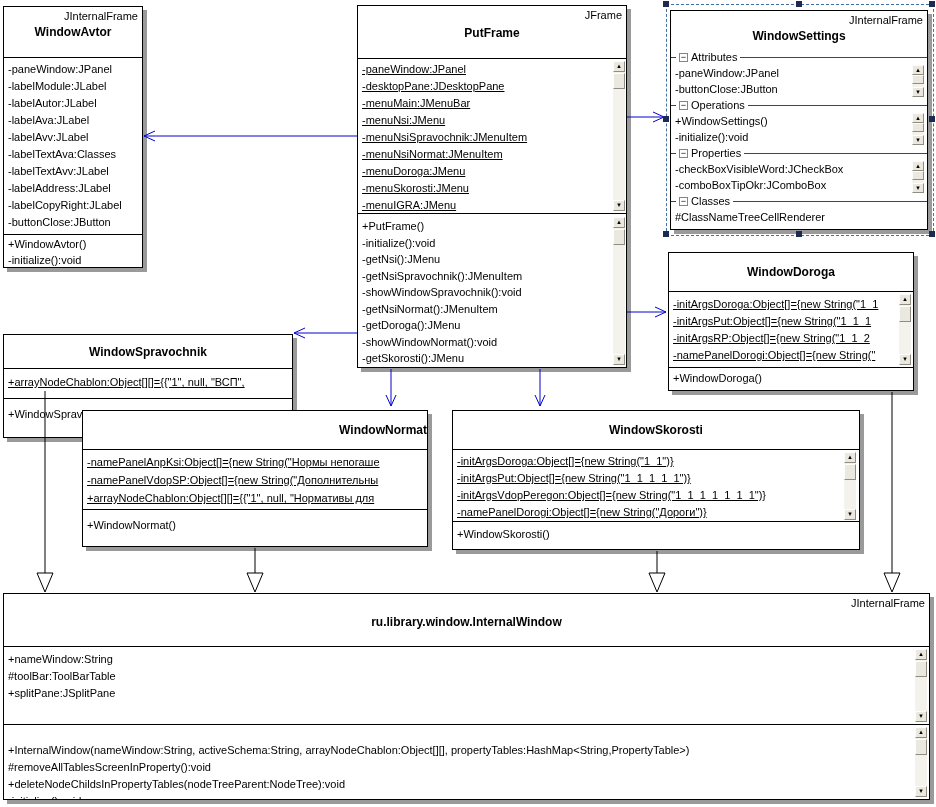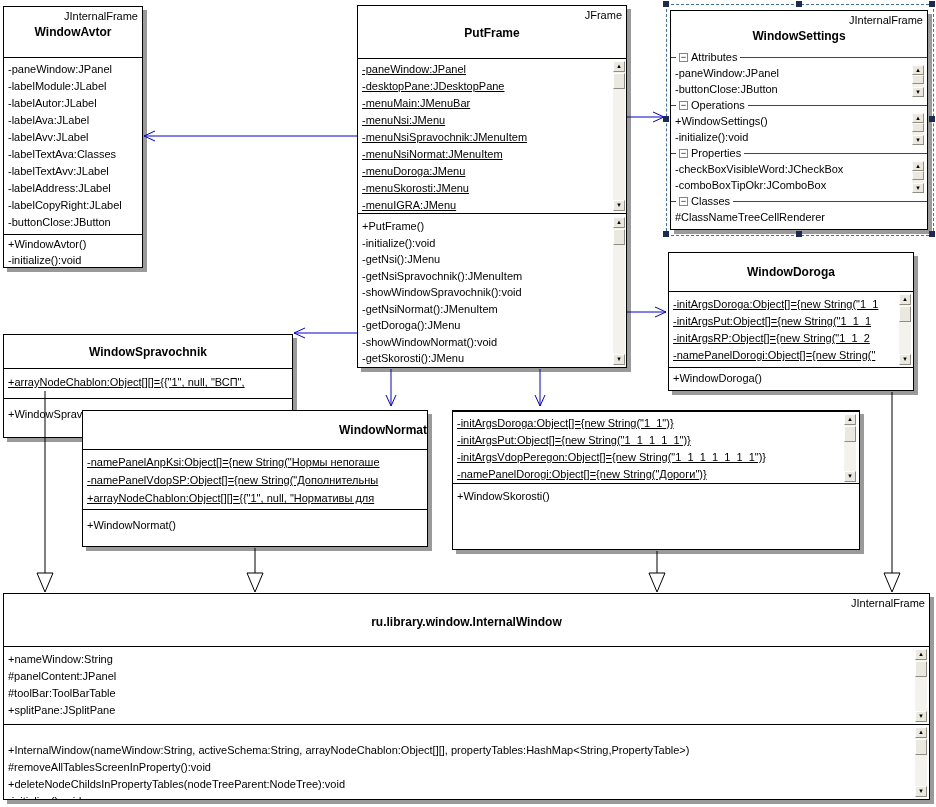--- a/index.html
+++ b/index.html
@@ -208,20 +208,23 @@
       <div class="m u">-namePanelAnpKsi:Object[]={new String("Нормы непогаше</div>
       <div class="m u">-namePanelVdopSP:Object[]={new String("Дополнительны</div>
       <div class="m u">+arrayNodeChablon:Object[][]={{"1", null, "Нормативы для</div>
     </div>
     <div class="comp" style="height:37px;padding-top:7px;">
       <div class="m">+WindowNormat()</div>
     </div>
   </div>
 
   <div class="cls" style="left:452px;top:410px;width:408px;height:140px;">
+    <div class="hdr center" style="height:38px;">
+      <div class="title">WindowSkorosti</div>
+    </div>
     <div class="comp" style="height:72px;padding-top:3px;">
       <div class="m u">-initArgsDoroga:Object[]={new String("1_1")}</div>
       <div class="m u">-initArgsPut:Object[]={new String("1_1_1_1_1")}</div>
       <div class="m u">-initArgsVdopPeregon:Object[]={new String("1_1_1_1_1_1_1")}</div>
       <div class="m u">-namePanelDorogi:Object[]={new String("Дороги")}</div>
       <div class="sb" style="right:3px;top:2px;height:68px;">
         <div class="sb-btn sb-up"><span>▴</span></div>
         <div class="sb-thumb"></div>
         <div class="sb-btn sb-down"><span>▾</span></div>
       </div>
@@ -231,21 +234,20 @@
     </div>
   </div>
 
   <div class="cls" style="left:3px;top:593px;width:927px;height:207px;">
     <div class="hdr" style="height:52px;">
       <div class="stereo">JInternalFrame</div>
       <div class="title" style="margin-top:3px;">ru.library.window.InternalWindow</div>
     </div>
     <div class="comp" style="height:78px;padding-top:4px;">
       <div class="m">+nameWindow:String</div>
-      <div class="m">#panelContent:JPanel</div>
       <div class="m">#toolBar:ToolBarTable</div>
       <div class="m">+splitPane:JSplitPane</div>
       <div class="sb" style="right:2px;top:2px;height:73px;">
         <div class="sb-btn sb-up"><span>▴</span></div>
         <div class="sb-thumb"></div>
         <div class="sb-btn sb-down"><span>▾</span></div>
       </div>
     </div>
     <div class="comp" style="height:75px;padding-top:17px;">
       <div class="m">+InternalWindow(nameWindow:String, activeSchema:String, arrayNodeChablon:Object[][], propertyTables:HashMap&lt;String,PropertyTable&gt;)</div>

